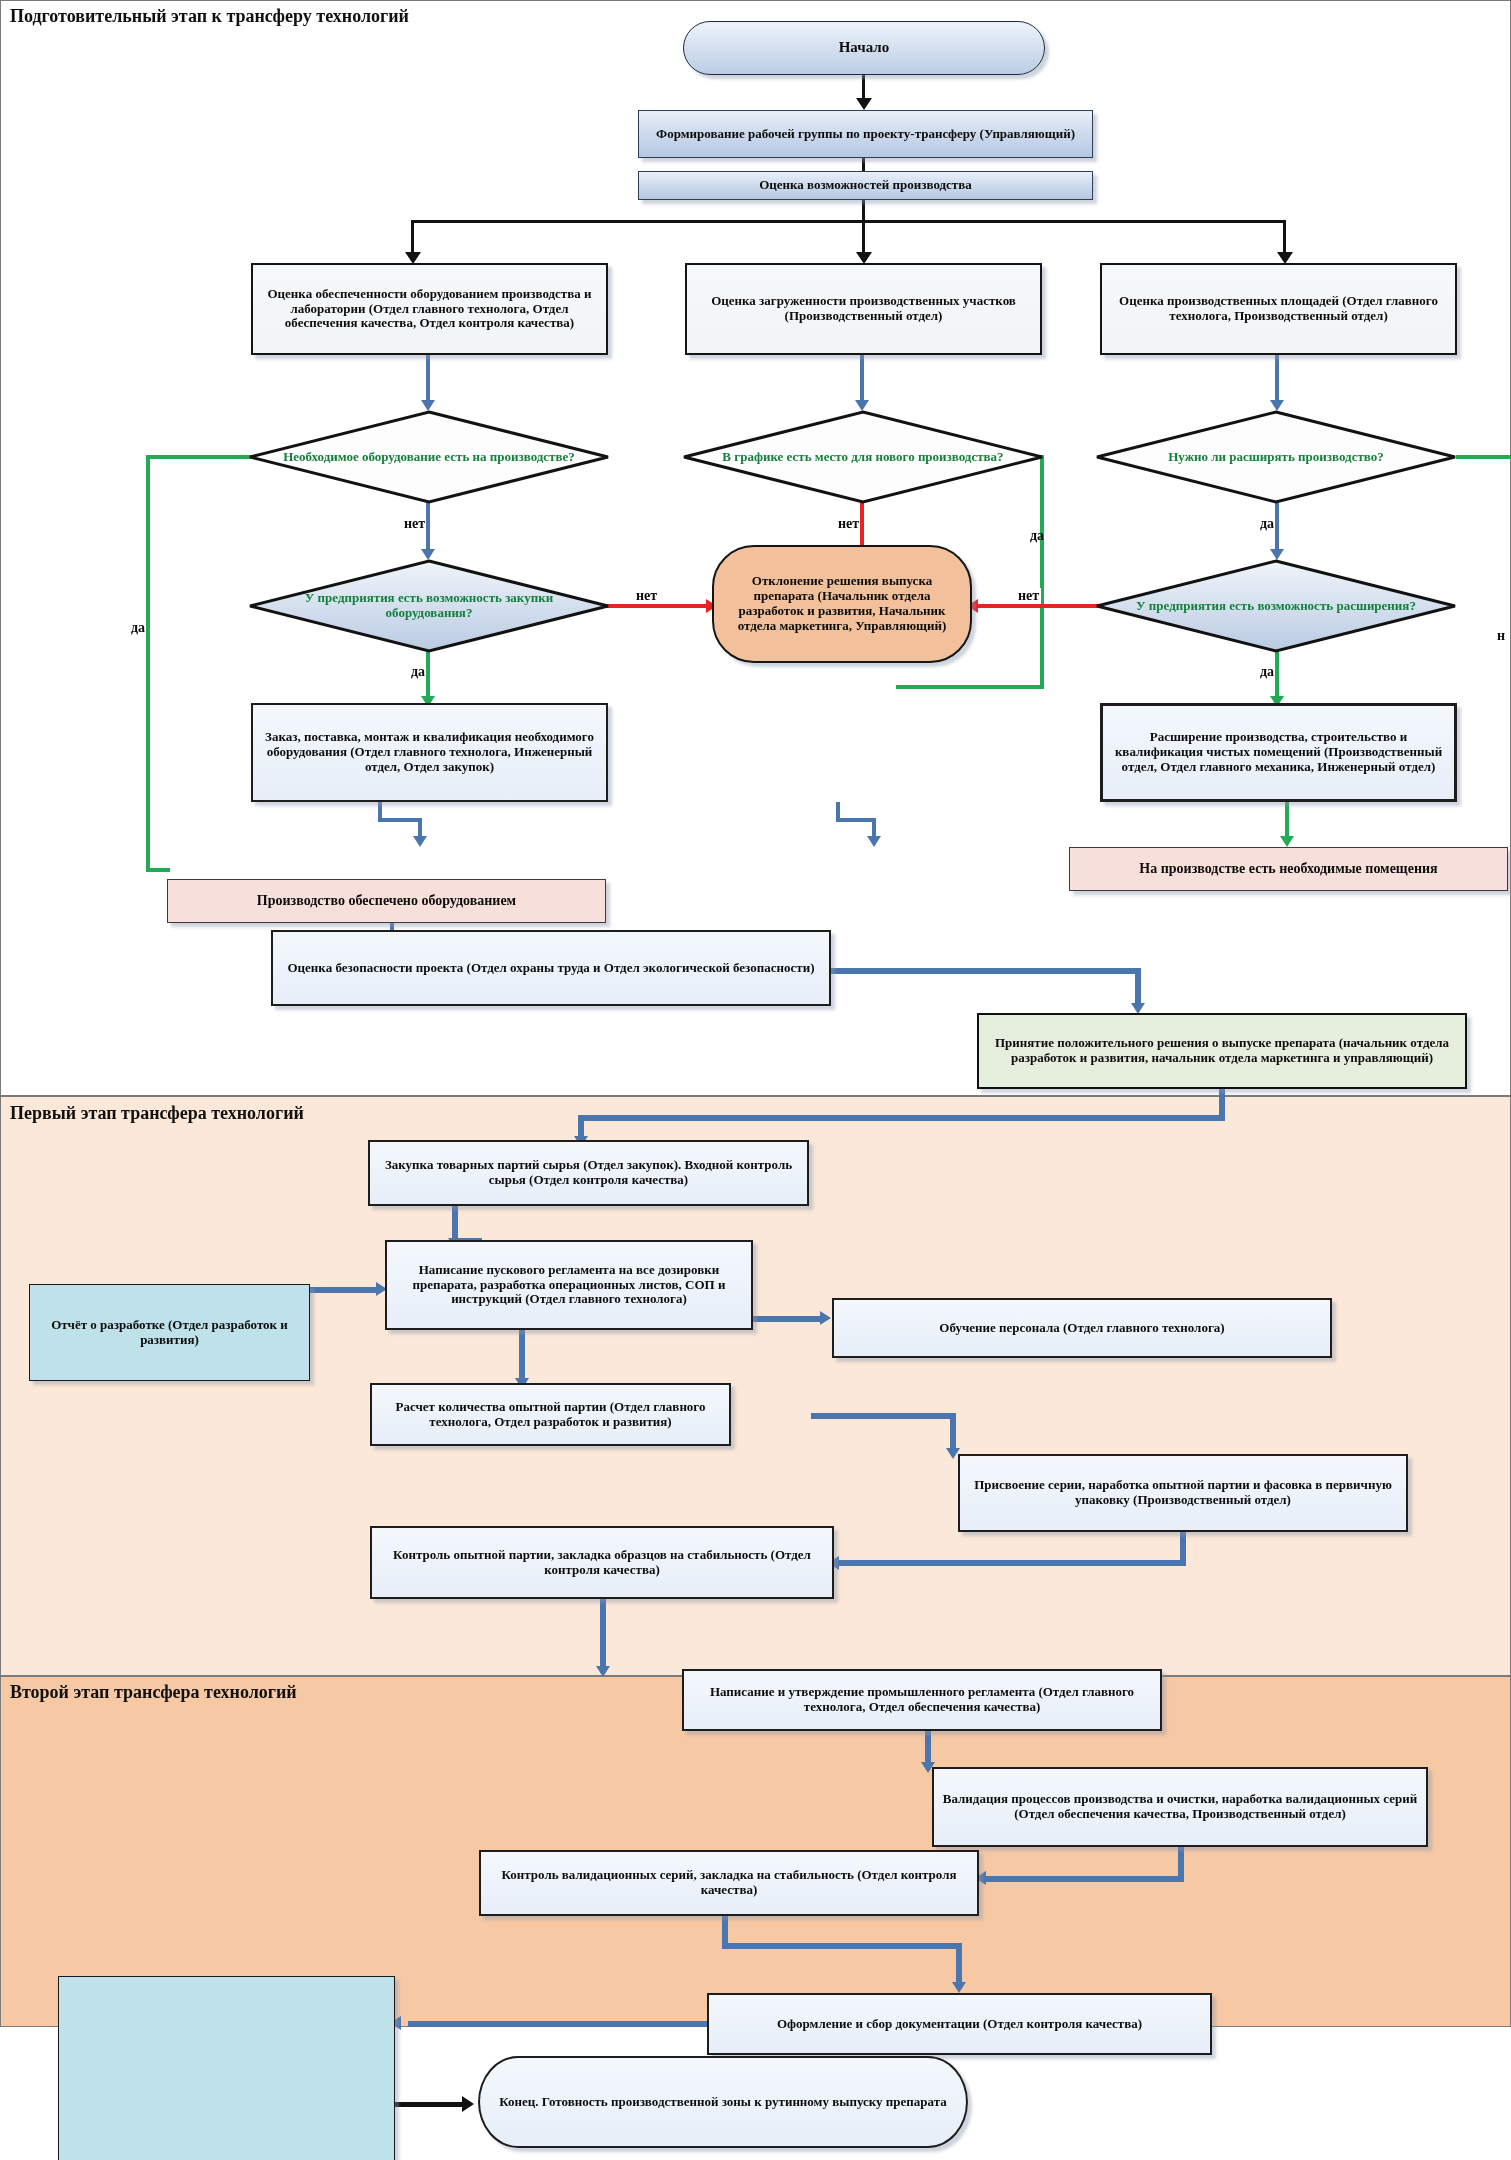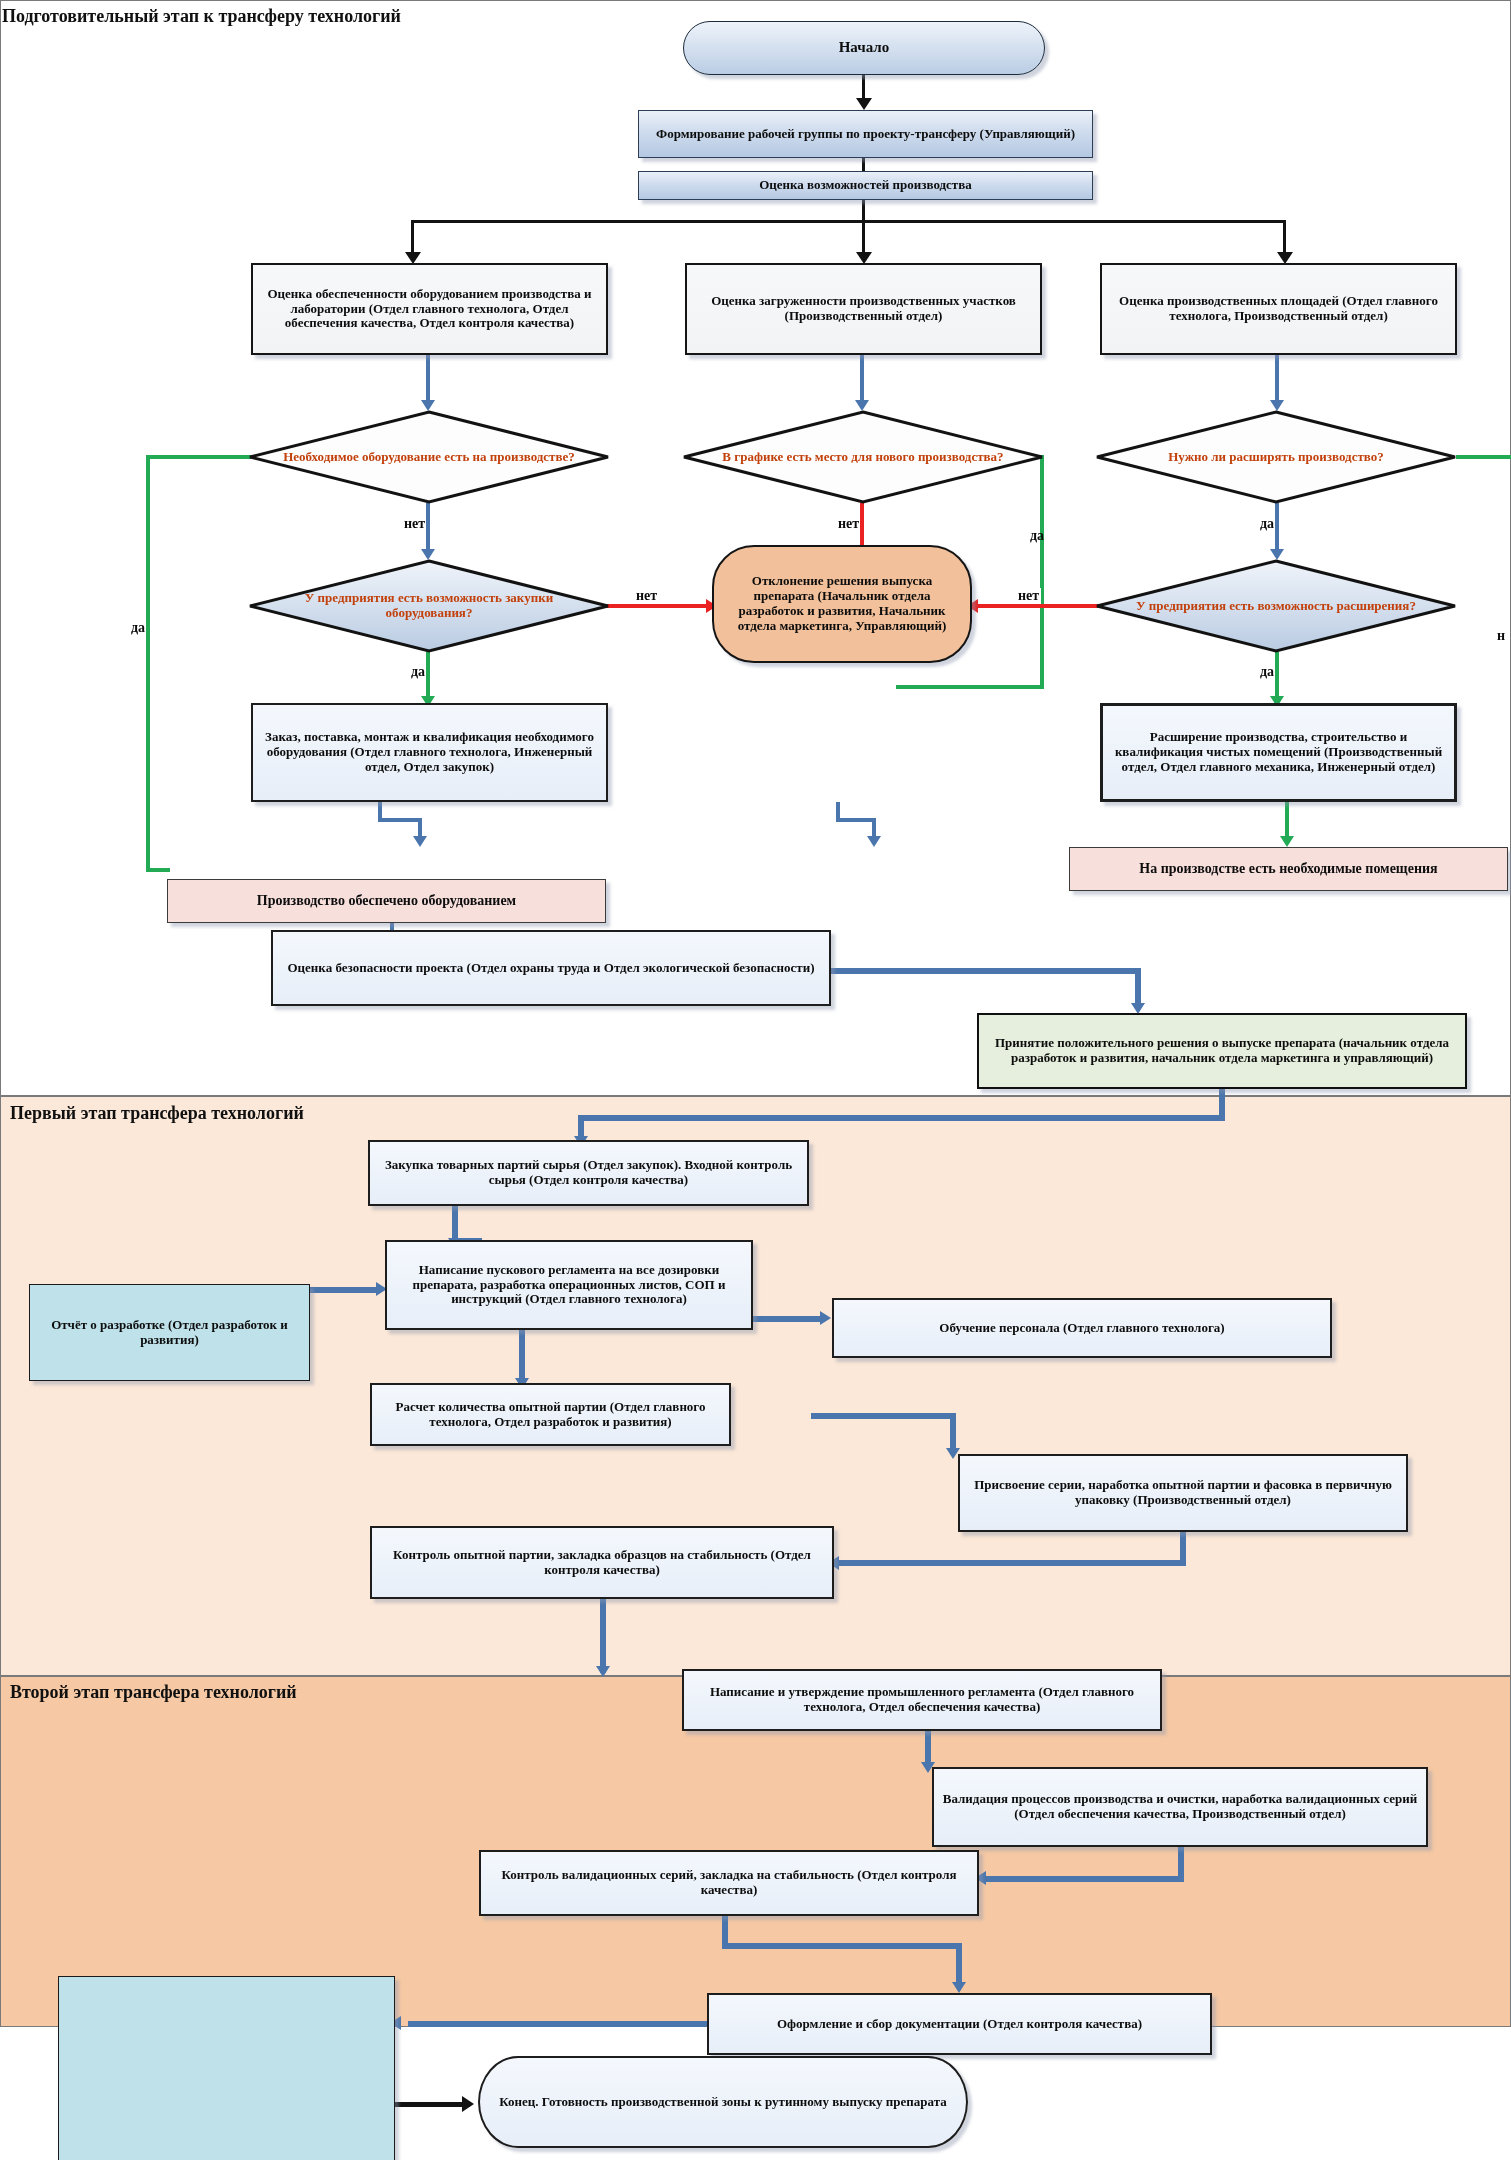--- a/index.html
+++ b/index.html
@@ -16,21 +16,21 @@
   
   .band { position:absolute; border:1px solid #7a7a7a; }
   #band-prep   { left:0;   top:0;     width:1511px; height:1096px; background:#ffffff; }
   #band-first  { left:0;   top:1096px; width:1511px; height:580px;  background:#fce8d8; }
   #band-second { left:0;   top:1676px; width:1511px; height:351px;  background:#f6c9a4; }
 
   .band-title {
     position:absolute; font-weight:bold; font-size:18px; color:#101010;
     white-space:nowrap; z-index:40;
   }
-  #title-prep   { left:2px; top:6px; }
+  #title-prep   { left:10px; top:6px; }
   #title-first  { left:10px; top:1103px; }
   #title-second { left:10px; top:1682px; }
 
   
   .node {
     position:absolute; z-index:20;
     display:flex; align-items:center; justify-content:center;
     text-align:center; font-weight:bold; color:#0d0d0d;
     line-height:1.14;
     padding:4px 8px;
@@ -77,21 +77,21 @@
   .n-heavy { border-width:3px; }
 
   
   .dia { position:absolute; z-index:20; }
   .dia .shape {
     position:absolute; left:0; top:0; width:100%; height:100%;
   }
   .dia .lbl {
     position:absolute; left:8%; top:0; width:84%; height:100%;
     display:flex; align-items:center; justify-content:center;
-    text-align:center; font-weight:bold; color:#c2410c; line-height:1.14;
+    text-align:center; font-weight:bold; color:#15803d; line-height:1.14;
     z-index:2;
   }
 
   
   .ln { position:absolute; z-index:10; }
   .blue  { background:#4a76ad; }
   .black { background:#121212; }
   .green { background:#22aa55; }
   .red   { background:#ea2222; }
 

